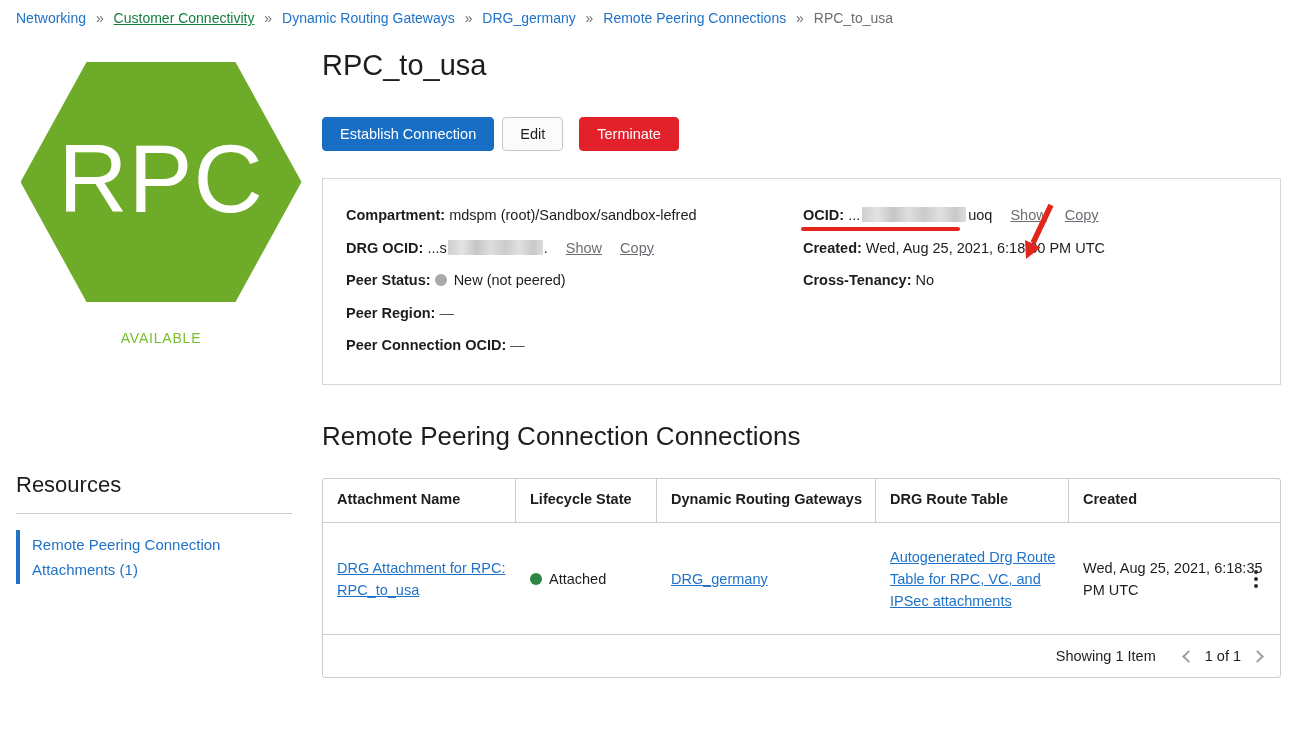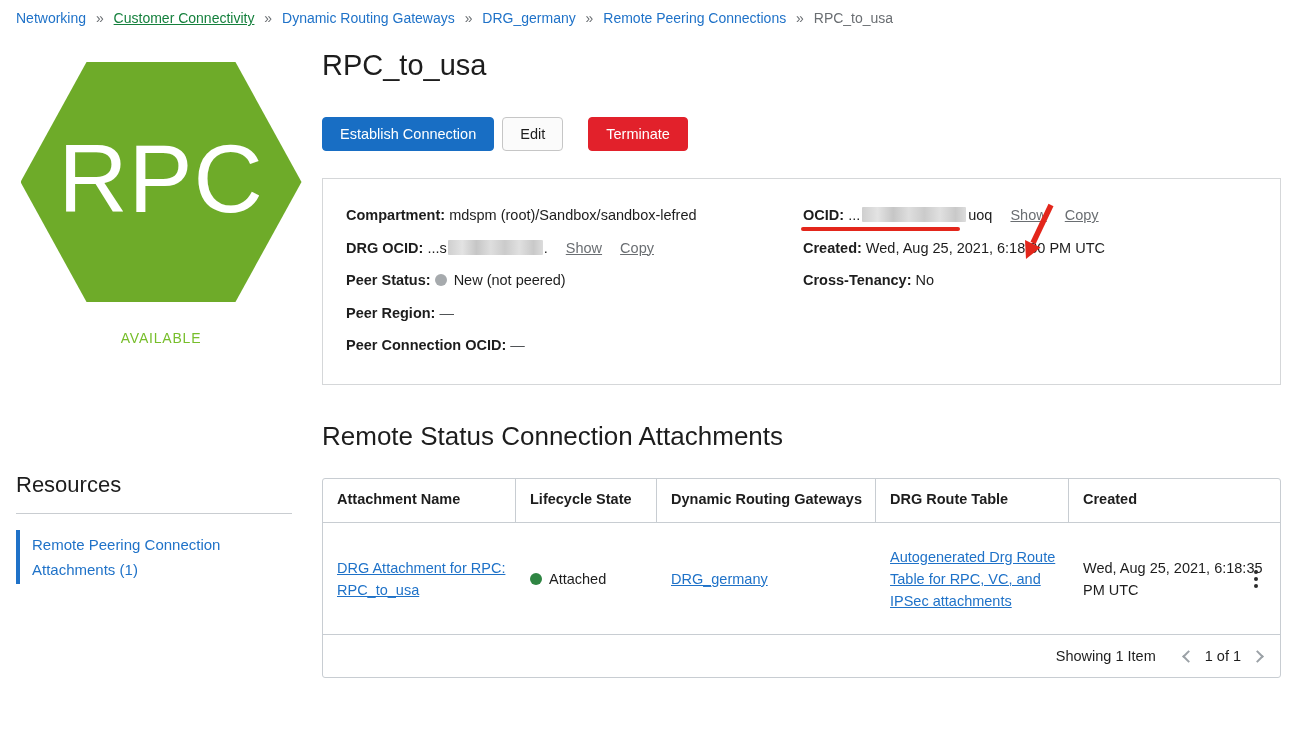--- a/index.html
+++ b/index.html
@@ -33,21 +33,21 @@
   .resource-item { margin-top:16px; border-left:4px solid #1f72c8; padding:2px 30px 2px 12px;
     color:#1f72c8; font-size:15px; line-height:25px; cursor:pointer; }
 
   
   .page-title { font-size:29px; font-weight:normal; margin-top:21px; color:#1d1d1d; }
   .actions { margin-top:35px; display:flex; align-items:center; }
   .btn { height:34px; font-size:14.5px; font-family:"Liberation Sans",sans-serif;
     border-radius:4px; padding:0 17px; border:1px solid transparent; cursor:pointer; }
   .btn-primary { background:#186EC4; color:#ffffff; border-color:#186EC4; }
   .btn-default { background:#fbfbfb; color:#1d1d1d; border-color:#c6c6c6; margin-left:8px; }
-  .btn-danger  { background:#E2212B; color:#ffffff; border-color:#E2212B; margin-left:25px; }
+  .btn-danger  { background:#E2212B; color:#ffffff; border-color:#E2212B; margin-left:16px; }
 
   
   .tabpanel { margin-top:28px; }
   .tab { width:357px; height:47px; border:1px solid #d5d7d9; border-bottom:none; background:#fff;
     position:relative; z-index:2; padding:14px 0 0 22px; font-size:16px; color:#1d1d1d; cursor:pointer; }
   .panel { border:1px solid #d5d7d9; margin-top:-1px; height:207px; padding:26px 0 0 23px;
     position:relative; background:#fff; }
   .panel-cols { display:flex; }
   .panel-col-left { width:457px; flex:none; }
   .panel-col-right { flex:1; }
@@ -178,21 +178,21 @@
             </div>
             <div class="field">
               <span class="lbl">Cross-Tenancy:</span>
               <span>No</span>
             </div>
           </div>
         </div>
       </div>
     </div>
 
-    <h2 class="section-title">Remote Status Connection Attachments</h2>
+    <h2 class="section-title">Remote Peering Connection Connections</h2>
 
     <div class="table">
       <div class="thead">
         <div class="th c1">Attachment Name</div>
         <div class="th c2">Lifecycle State</div>
         <div class="th c3">Dynamic Routing Gateways</div>
         <div class="th c4">DRG Route Table</div>
         <div class="th c5">Created</div>
       </div>
       <div class="tbody-row">

